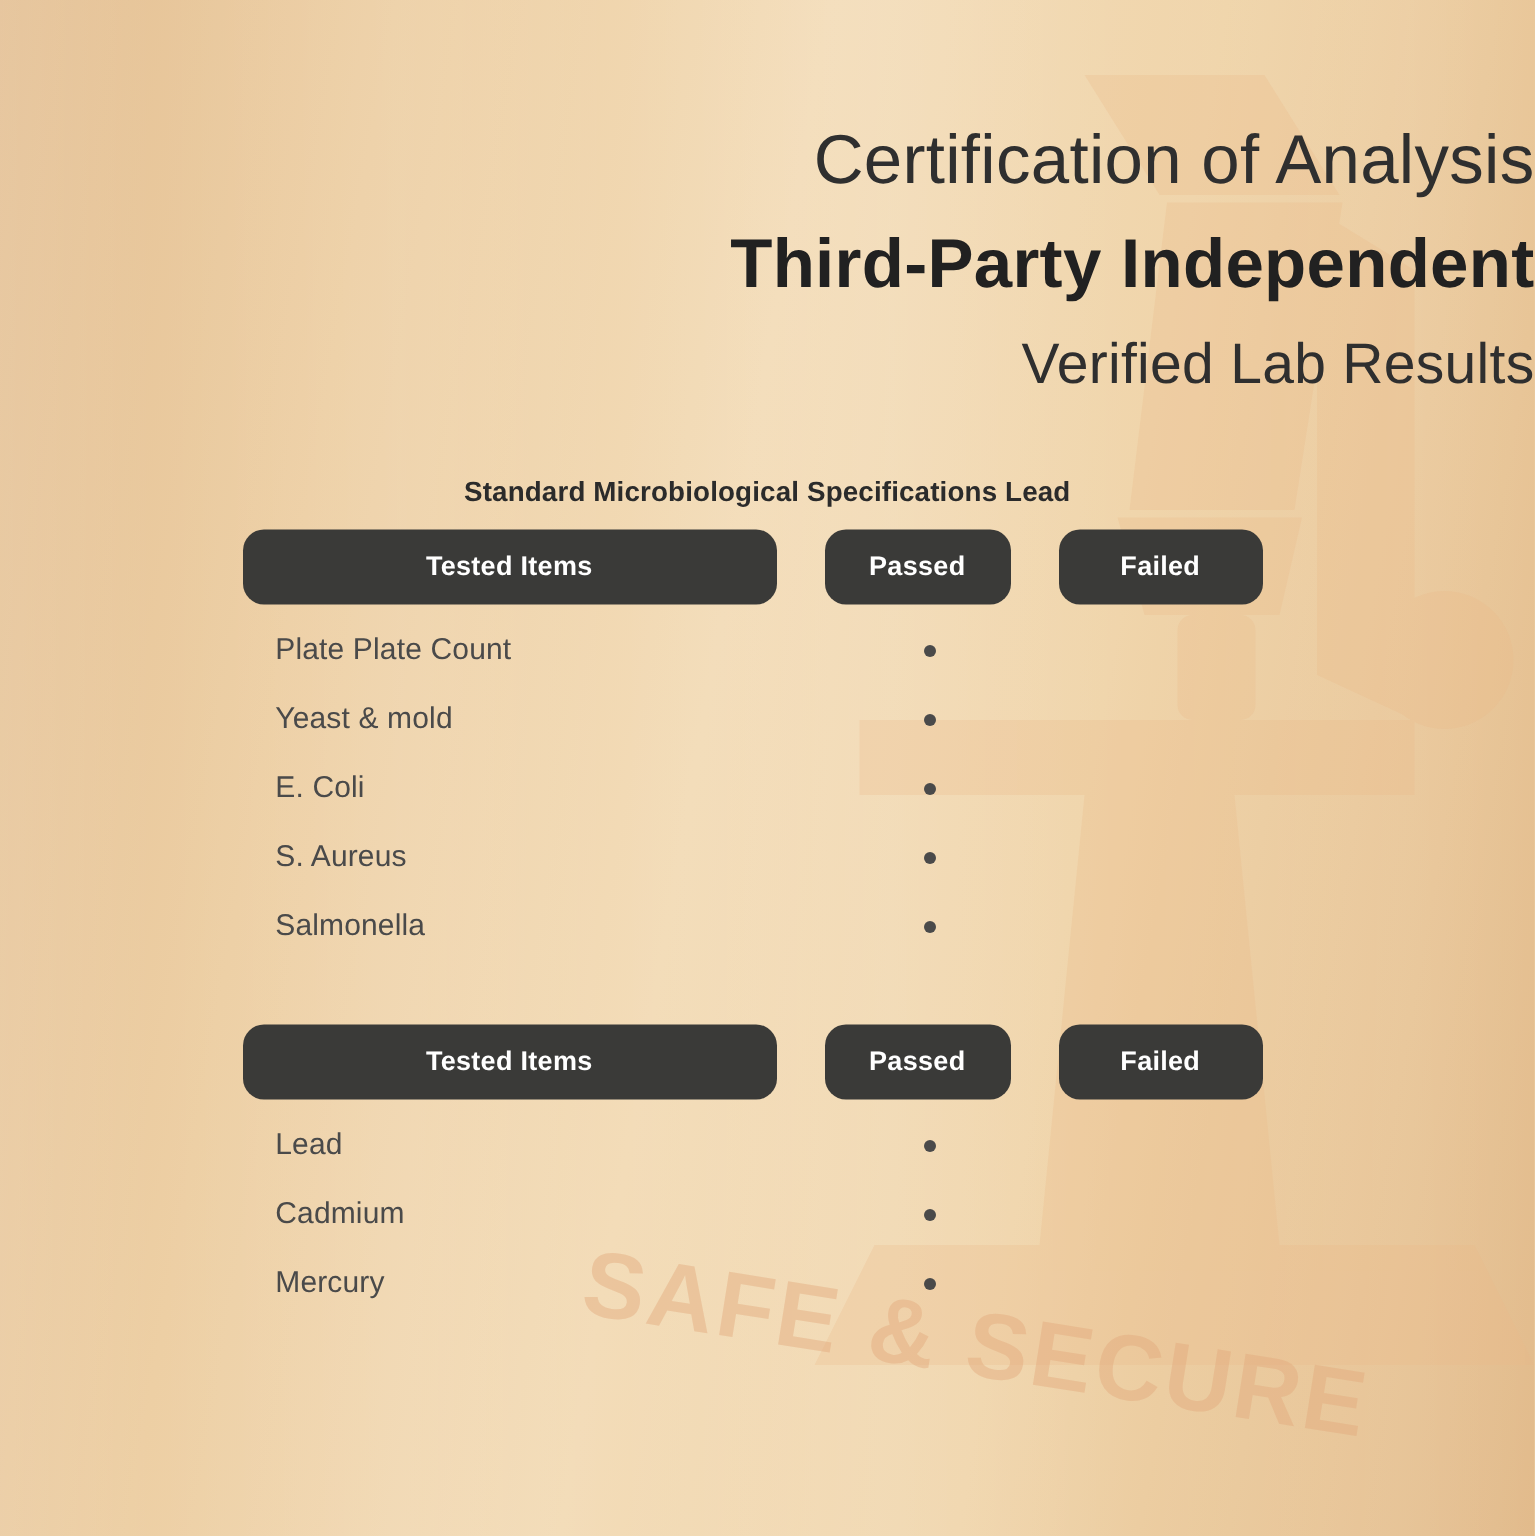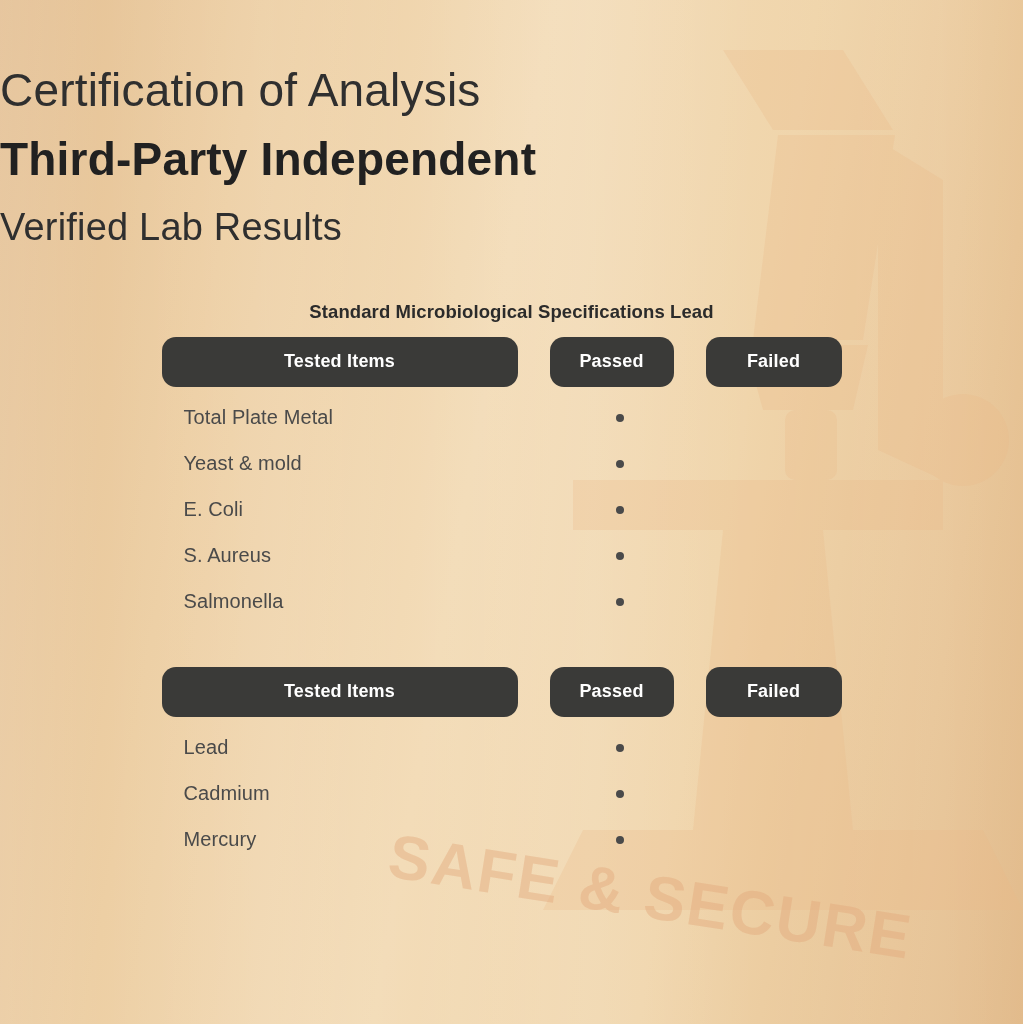--- a/index.html
+++ b/index.html
@@ -74,22 +74,23 @@
   }
 
   .content {
     position: relative;
     z-index: 3;
     width: 100%;
     height: 100%;
   }
 
   .titles {
-    text-align: left;
+    text-align: right;
     padding-top: 62px;
+    margin-top: 16px;
   }
   .title-1 {
     font-size: 46px;
     font-weight: 400;
     color: #2f2f2f;
     line-height: 1.25;
     letter-spacing: 0.2px;
   }
   .title-2 {
     font-size: 46px;
@@ -218,21 +219,21 @@
       <div class="panel-title">Standard Microbiological Specifications Lead</div>
 
       <div class="head-row">
         <div class="head-cell head-items">Tested Items</div>
         <div class="head-cell head-passed">Passed</div>
         <div class="head-cell head-failed">Failed</div>
       </div>
 
       <div class="rows">
         <div class="row">
-          <div class="cell-item">Total Plate Metal</div>
+          <div class="cell-item">Plate Plate Count</div>
           <div class="cell-mark passed">
               <span class="dot"></span>
             </div>
           <div class="cell-mark failed">
               <span class="dot hidden"></span>
             </div>
         </div>
         <div class="row">
           <div class="cell-item">Yeast &amp; mold</div>
           <div class="cell-mark passed">

